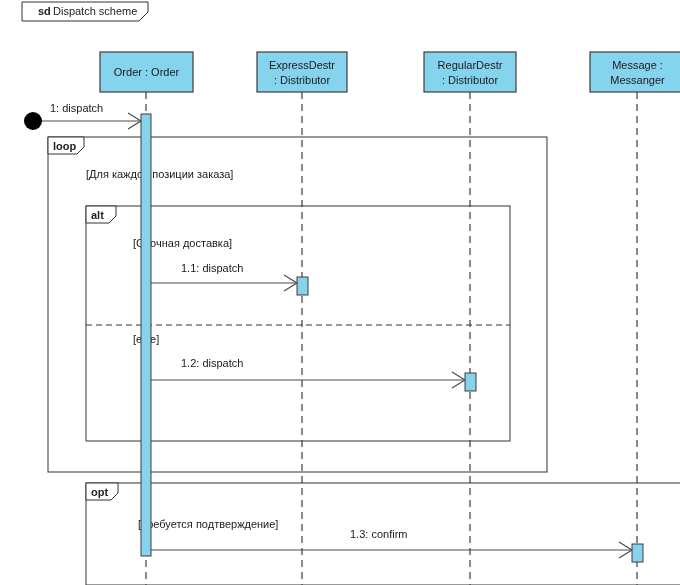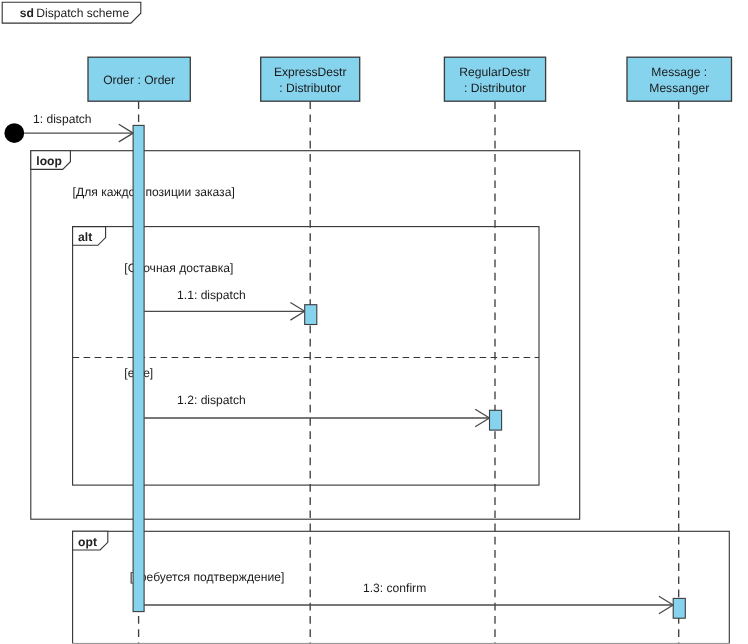--- a/index.html
+++ b/index.html
@@ -11,20 +11,21 @@
   body {
     width: 680px;
     height: 585px;
     overflow: hidden;
     font-family: "Liberation Sans", sans-serif;
   }
   #diagram-root {
     position: relative;
     width: 608px;
     height: 585px;
+    margin-left: 20px;
   }
   svg#sequence-diagram {
     display: block;
     width: 680px;
     height: 585px;
   }
   .frame-label-text {
     font-family: "Liberation Sans", sans-serif;
     font-size: 11px;
     font-weight: bold;

